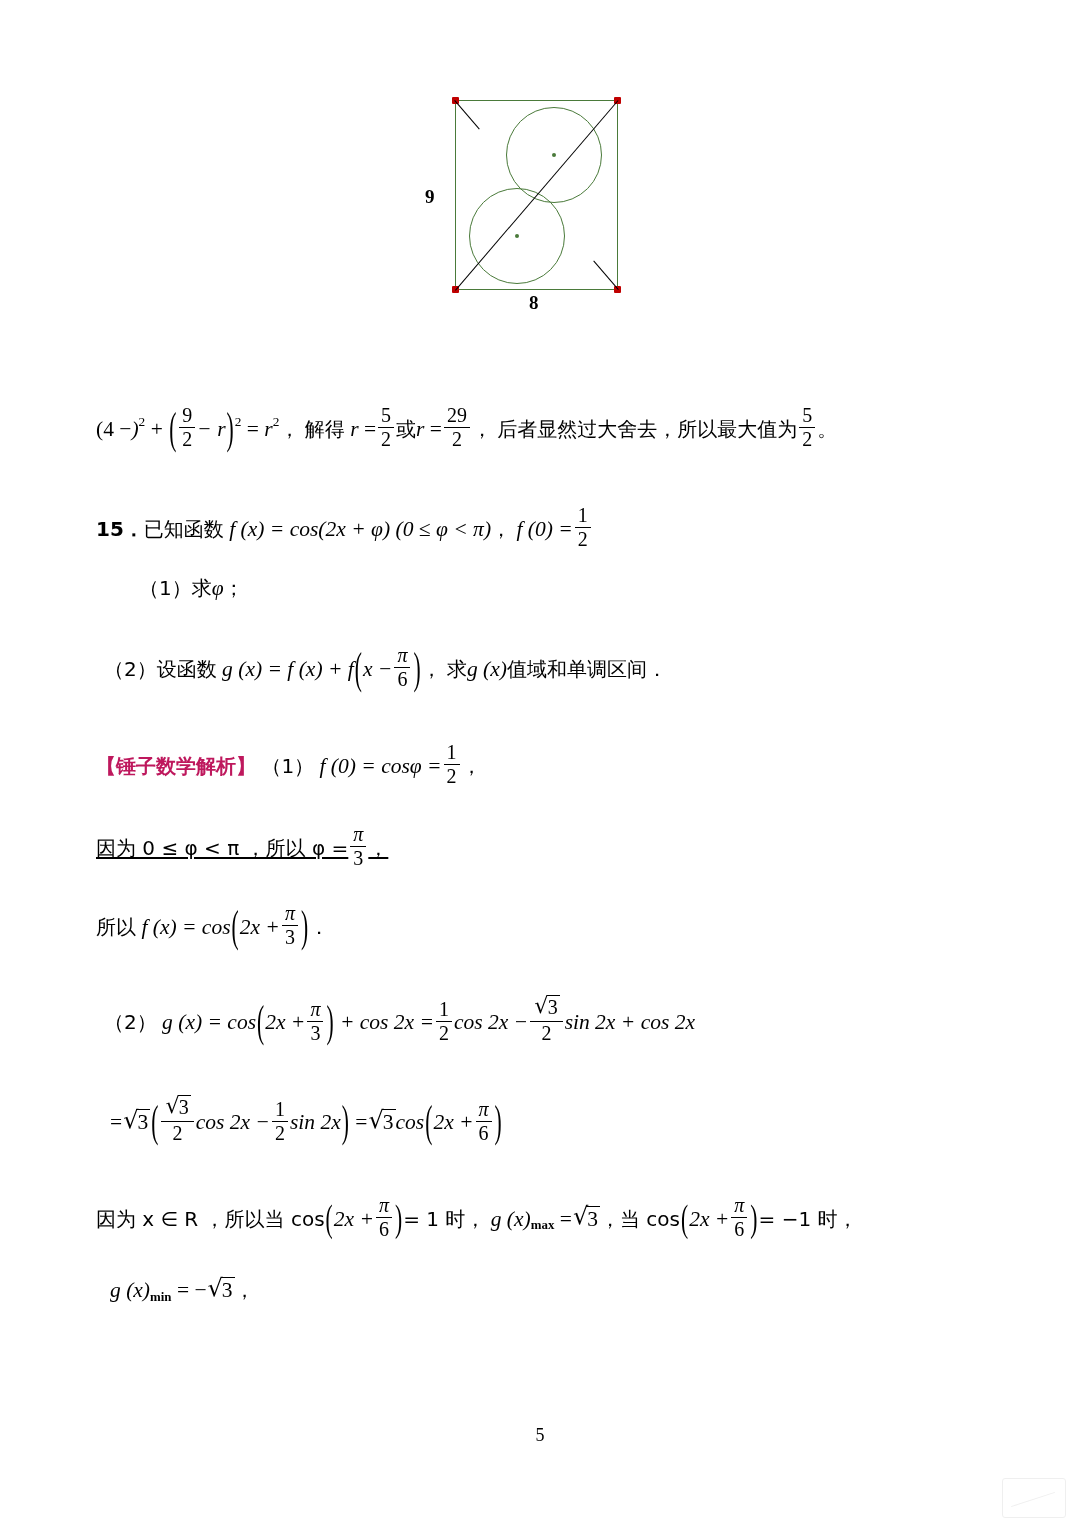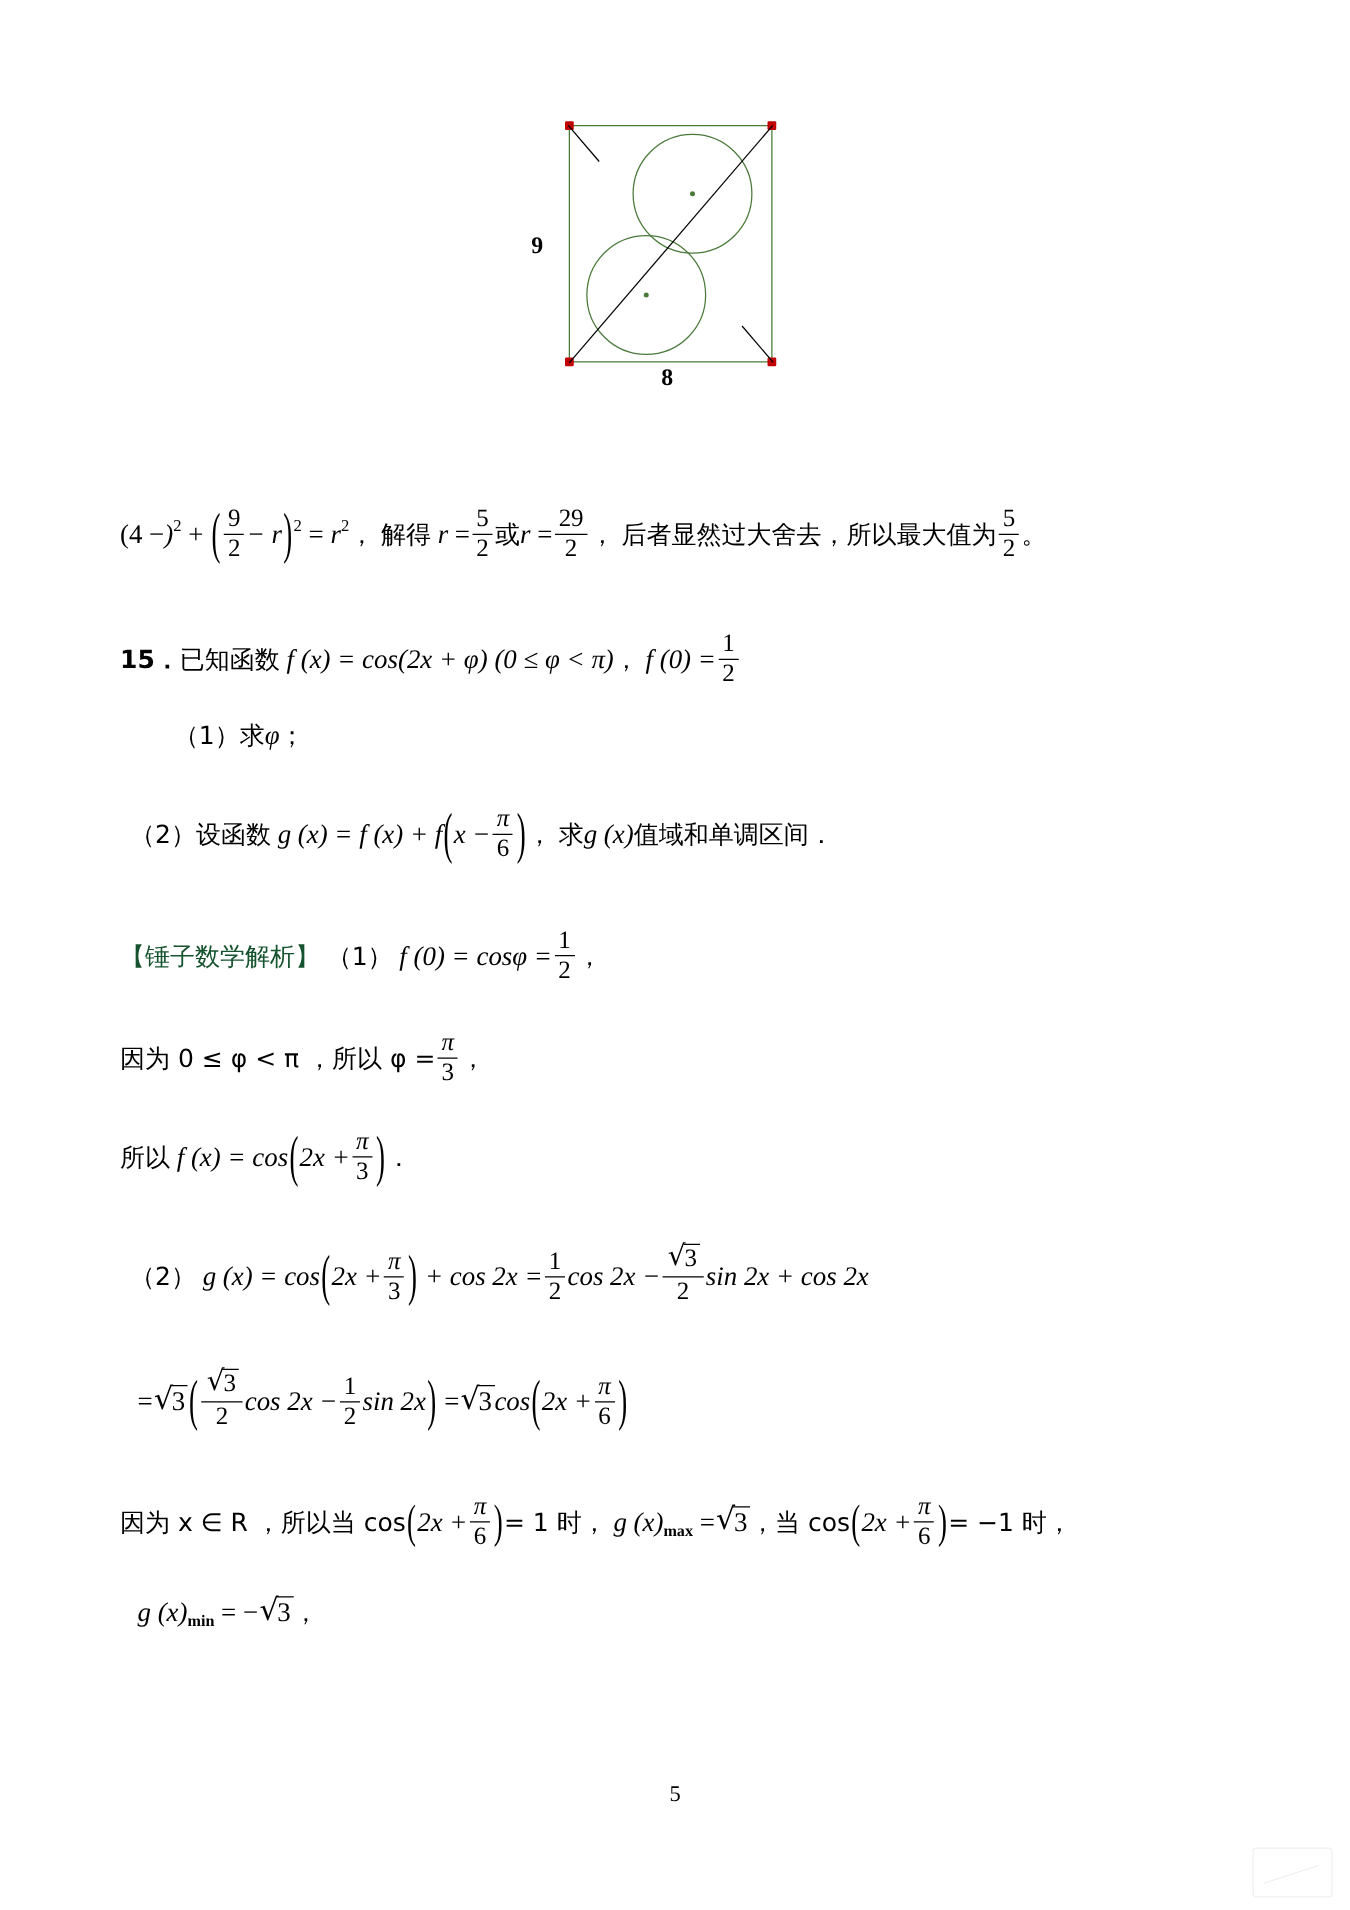--- a/index.html
+++ b/index.html
@@ -180,22 +180,22 @@
     font-size: 1.12em;
     font-family: "DejaVu Sans", sans-serif;
   }
   .sqrt > .rad {
     border-top: 1.25px solid #000;
     padding: 0 2px 0 1px;
     display: inline-block;
     line-height: 1.18;
   }
   .hl {
-    color: #14532d;
-    font-weight: normal;
+    color: #be185d;
+    font-weight: bold;
     font-family: "DejaVu Sans", sans-serif;
     font-size: 20px;
   }
   .pagenum {
     position: absolute;
     left: 0; right: 0;
     top: 1425px;
     text-align: center;
     font-size: 18px;
     font-family: "Liberation Serif", serif;
@@ -268,21 +268,21 @@
     <span class="mi">g (x) = f (x) + f</span><span class="big-paren">(</span><span class="mi">x −</span><span class="frac"><span class="n mi">π</span><span class="d">6</span></span><span class="big-paren">)</span><span class="cn">，</span>
     <span class="cn">求</span><span class="mi">g (x)</span><span class="cn">值域和单调区间．</span>
   </div>
 
   <div class="line" style="left:96px; top:742px;">
     <span class="hl">【锤子数学解析】</span>
     <span class="cn">（1）</span>
     <span class="mi">f (0) = cosφ =</span><span class="frac"><span class="n">1</span><span class="d">2</span></span><span class="cn">，</span>
   </div>
 
-  <div class="line" style="left:96px; top:824px;">
+  <div class="line" style="left:96px; top:824px;text-decoration:underline;">
     <span class="cn">因为 0 ≤ φ &lt; π ，所以 φ =</span><span class="frac"><span class="n mi">π</span><span class="d">3</span></span><span class="cn">，</span>
   </div>
 
   <div class="line" style="left:96px; top:903px;">
     <span class="cn">所以</span>
     <span class="mi">f (x) = cos</span><span class="big-paren">(</span><span class="mi">2x +</span><span class="frac"><span class="n mi">π</span><span class="d">3</span></span><span class="big-paren">)</span><span class="cn">．</span>
   </div>
 
   <div class="line" style="left:104px; top:995px;">
     <span class="cn">（2）</span>

